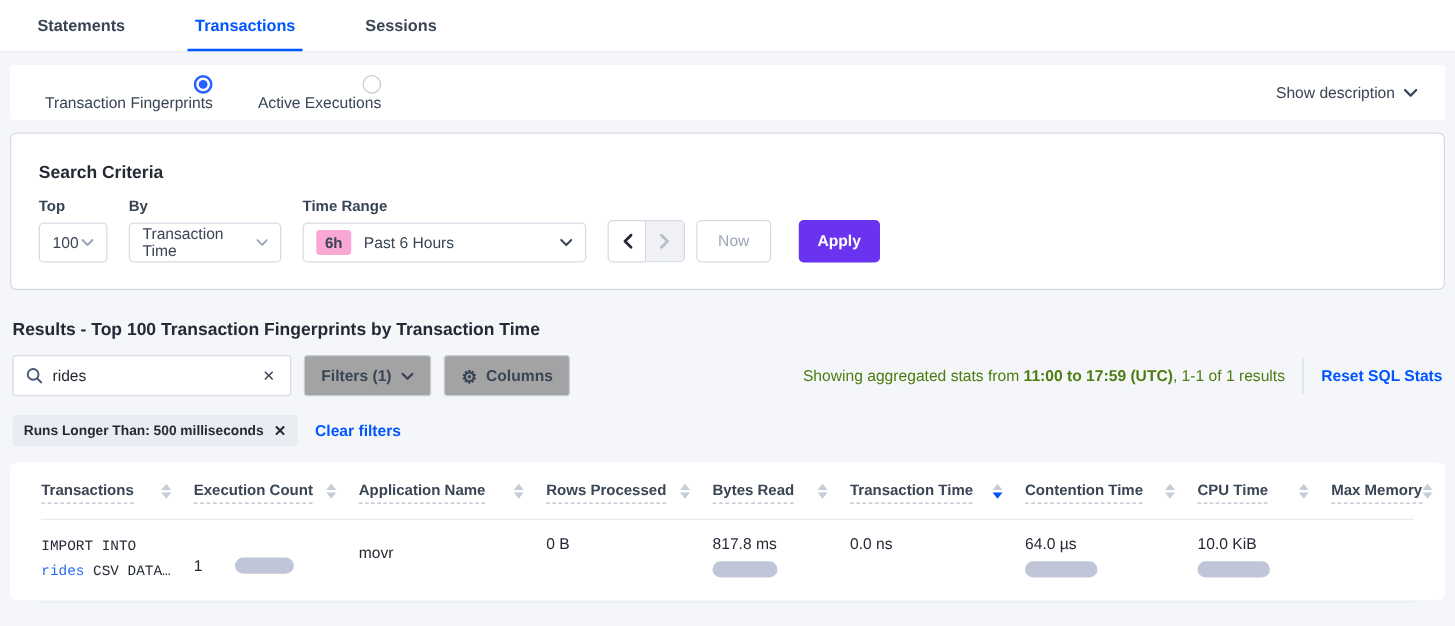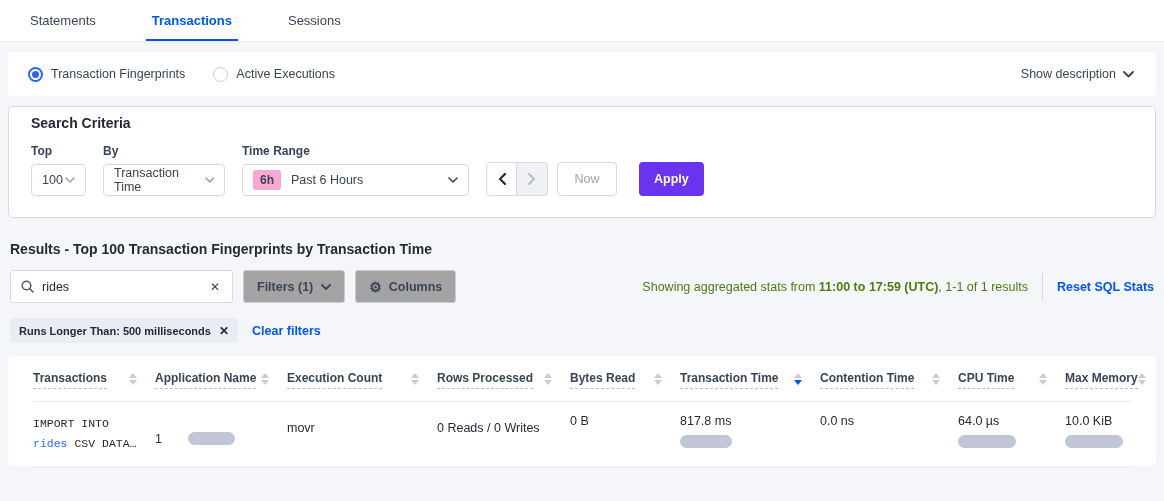--- a/index.html
+++ b/index.html
@@ -18,57 +18,58 @@
     padding-left:24px;
     height:42px;
   }
   .tab {
     margin-right:44px;
     padding:13px 6px 11px;
     font-size:13px;
     color:#394455;
     cursor:pointer;
     border-bottom:2px solid transparent;
+    font-weight:bold;
   }
   .tab.active {
     color:#0055ff;
     font-weight:bold;
     border-bottom:2px solid #0055ff;
   }
   
   .radio-card {
     margin:10px 8px 0;
     background:#fff;
     border-radius:3px;
     height:44px;
     display:flex;
     align-items:center;
     padding:0 22px 0 20px;
   }
-  .radio-opt { display:flex; align-items:center; margin-right:28px; cursor:pointer; }
+  .radio-opt { display:flex; align-items:flex-end; margin-right:28px; cursor:pointer;flex-direction:column; }
   .radio-circle {
     width:15px; height:15px; border-radius:50%;
     border:1.5px solid #c6cdd9; background:#fff;
     display:flex; align-items:center; justify-content:center;
     flex:0 0 auto;
   }
   .radio-opt.selected .radio-circle { border:2px solid #2962ff; }
   .radio-dot { width:7px; height:7px; border-radius:50%; background:#2962ff; display:none; }
   .radio-opt.selected .radio-dot { display:block; }
   .radio-label { margin-left:8px; font-size:12.5px; color:#394455; }
   .flex-spacer { flex:1; }
   .show-desc { display:flex; align-items:center; color:#394455; font-size:12.5px; cursor:pointer; }
   .show-desc svg { margin-left:7px; }
   
   .criteria-panel {
     margin:10px 8px 0;
     background:#fff;
     border:1px solid #d6dbe3;
     border-radius:5px;
-    padding:8px 22px 21px;
+    padding:22px 22px 21px;
   }
   .criteria-title { font-size:14px; font-weight:bold; color:#242a35; }
   .criteria-row { display:flex; margin-top:13px; align-items:flex-end; }
   .field { margin-right:17px; }
   .field-label { font-size:12px; font-weight:bold; color:#394455; margin-bottom:6px; }
   .select-box {
     height:32px; border:1px solid #d6dbe3; border-radius:4px; background:#fff;
     display:flex; align-items:center; padding:0 10px; cursor:pointer; color:#394455;
   }
   .select-box .sel-value { font-size:12.5px; }
@@ -286,28 +287,28 @@
 <div class="table-card">
   <div class="tgrid thead">
     <div class="th">
       <span class="th-label">Transactions</span>
       <span class="sort">
           <i class="tri-up"></i>
           <i class="tri-down"></i>
         </span>
     </div>
     <div class="th">
+      <span class="th-label">Execution Count</span>
+      <span class="sort">
+          <i class="tri-up"></i>
+          <i class="tri-down"></i>
+        </span>
+    </div>
+    <div class="th">
       <span class="th-label">Application Name</span>
-      <span class="sort">
-          <i class="tri-up"></i>
-          <i class="tri-down"></i>
-        </span>
-    </div>
-    <div class="th">
-      <span class="th-label">Execution Count</span>
       <span class="sort">
           <i class="tri-up"></i>
           <i class="tri-down"></i>
         </span>
     </div>
     <div class="th">
       <span class="th-label">Rows Processed</span>
       <span class="sort">
           <i class="tri-up"></i>
           <i class="tri-down"></i>
@@ -353,21 +354,20 @@
   <div class="tgrid trow">
     <div class="td sql">
       <span>IMPORT INTO</span><br>
       <span class="sql-link">rides</span><span> CSV DATA…</span>
     </div>
     <div class="td count-cell">
       <span>1</span>
       <span class="bar exec"></span>
     </div>
     <div class="td centerish">movr</div>
-    <div class="td centerish">0 Reads / 0 Writes</div>
     <div class="td">0 B</div>
     <div class="td">
       <span>817.8 ms</span>
       <div class="bar under w52"></div>
     </div>
     <div class="td">0.0 ns</div>
     <div class="td">
       <span>64.0 µs</span>
       <div class="bar under w58"></div>
     </div>

